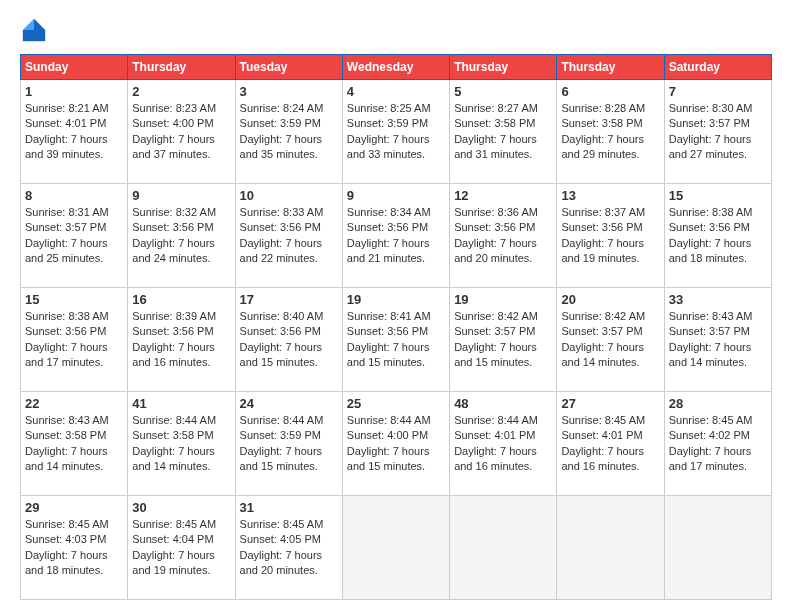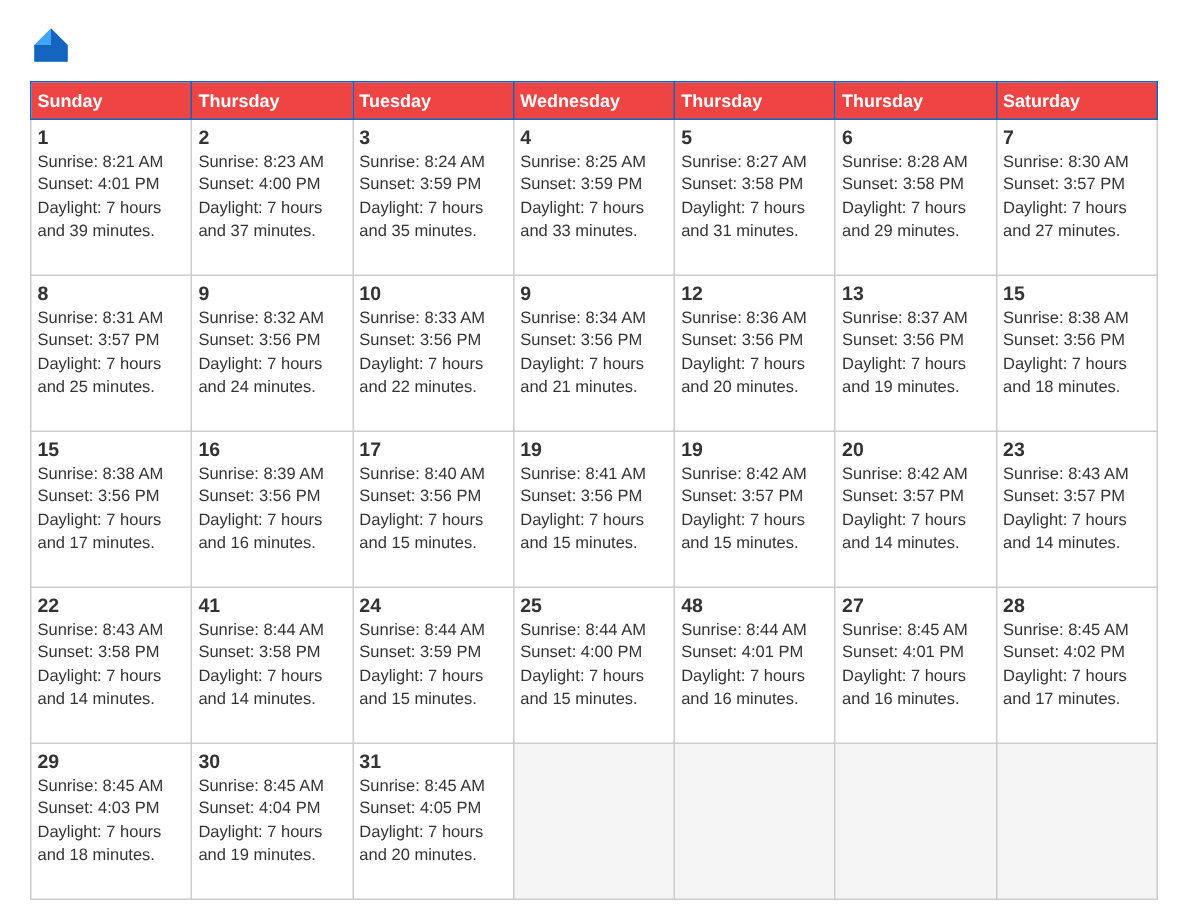--- a/index.html
+++ b/index.html
@@ -213,21 +213,21 @@
           </td>
           <td>
             <span class="day-num">19</span>
             <div class="day-info">Sunrise: 8:42 AM<br>Sunset: 3:57 PM<br>Daylight: 7 hours and 15 minutes.</div>
           </td>
           <td>
             <span class="day-num">20</span>
             <div class="day-info">Sunrise: 8:42 AM<br>Sunset: 3:57 PM<br>Daylight: 7 hours and 14 minutes.</div>
           </td>
           <td>
-            <span class="day-num">23</span>
+            <span class="day-num">33</span>
             <div class="day-info">Sunrise: 8:43 AM<br>Sunset: 3:57 PM<br>Daylight: 7 hours and 14 minutes.</div>
           </td>
         </tr>
         <tr>
           <td>
             <span class="day-num">22</span>
             <div class="day-info">Sunrise: 8:43 AM<br>Sunset: 3:58 PM<br>Daylight: 7 hours and 14 minutes.</div>
           </td>
           <td>
             <span class="day-num">41</span>

